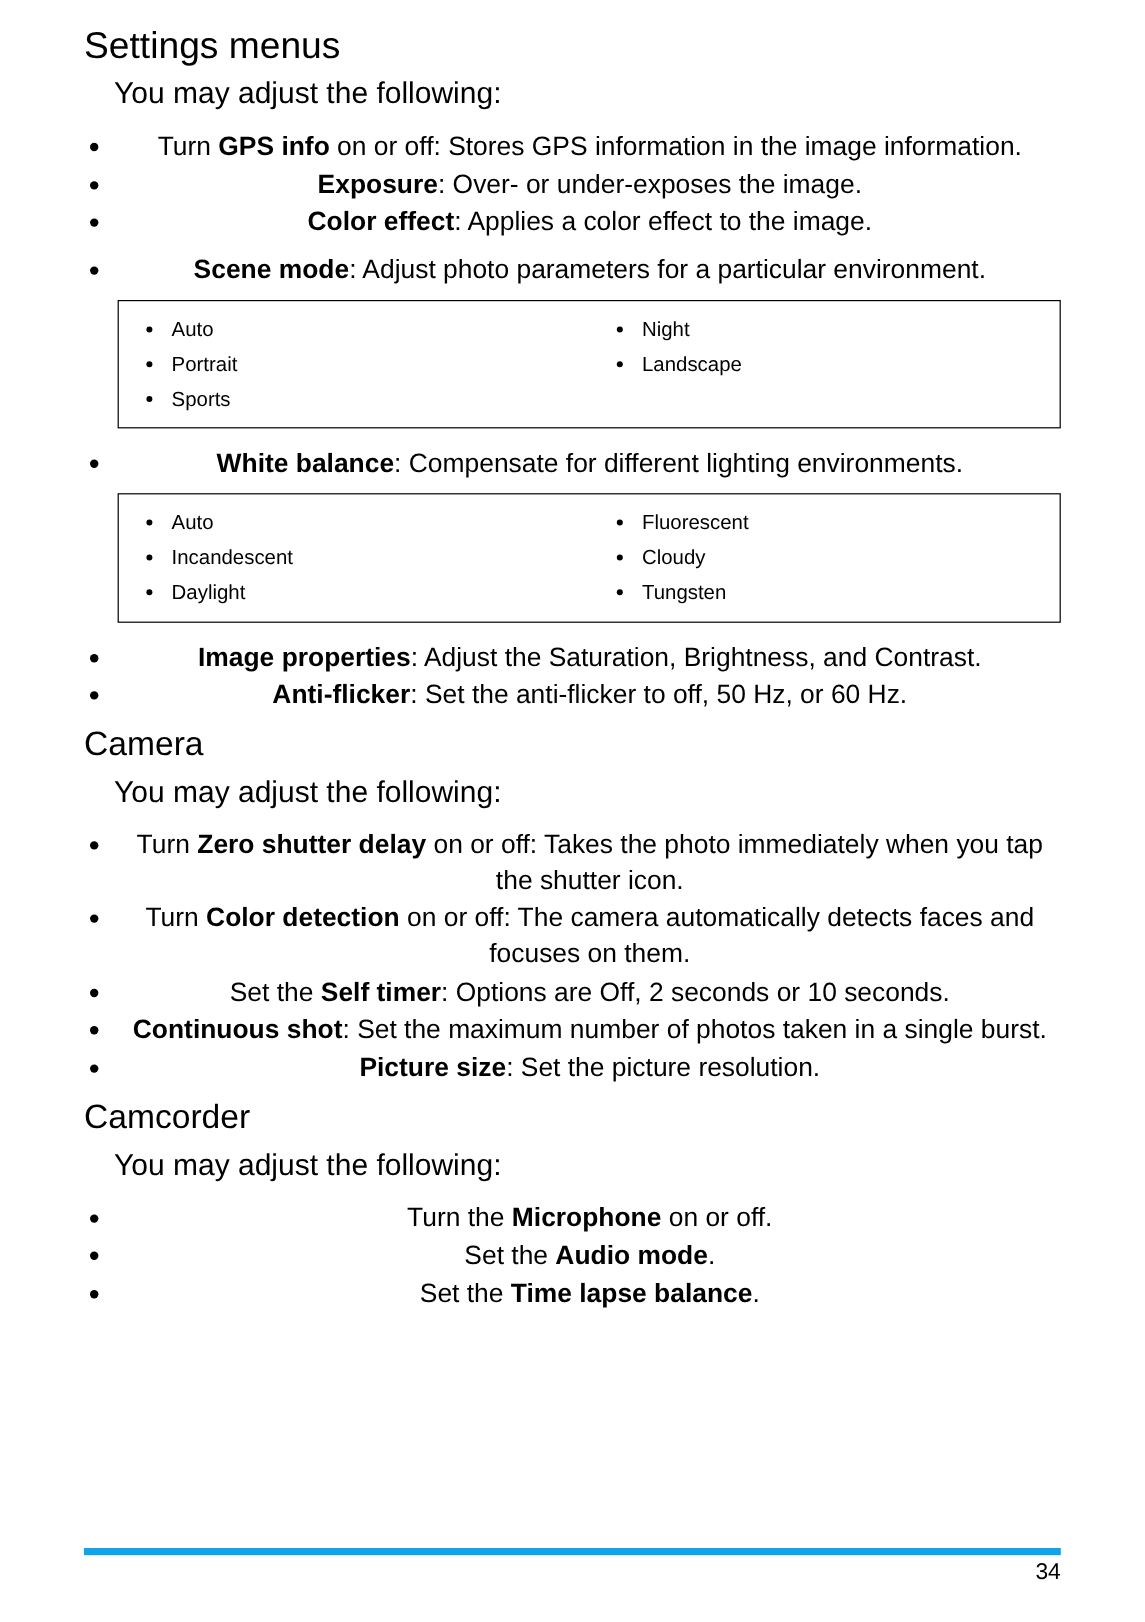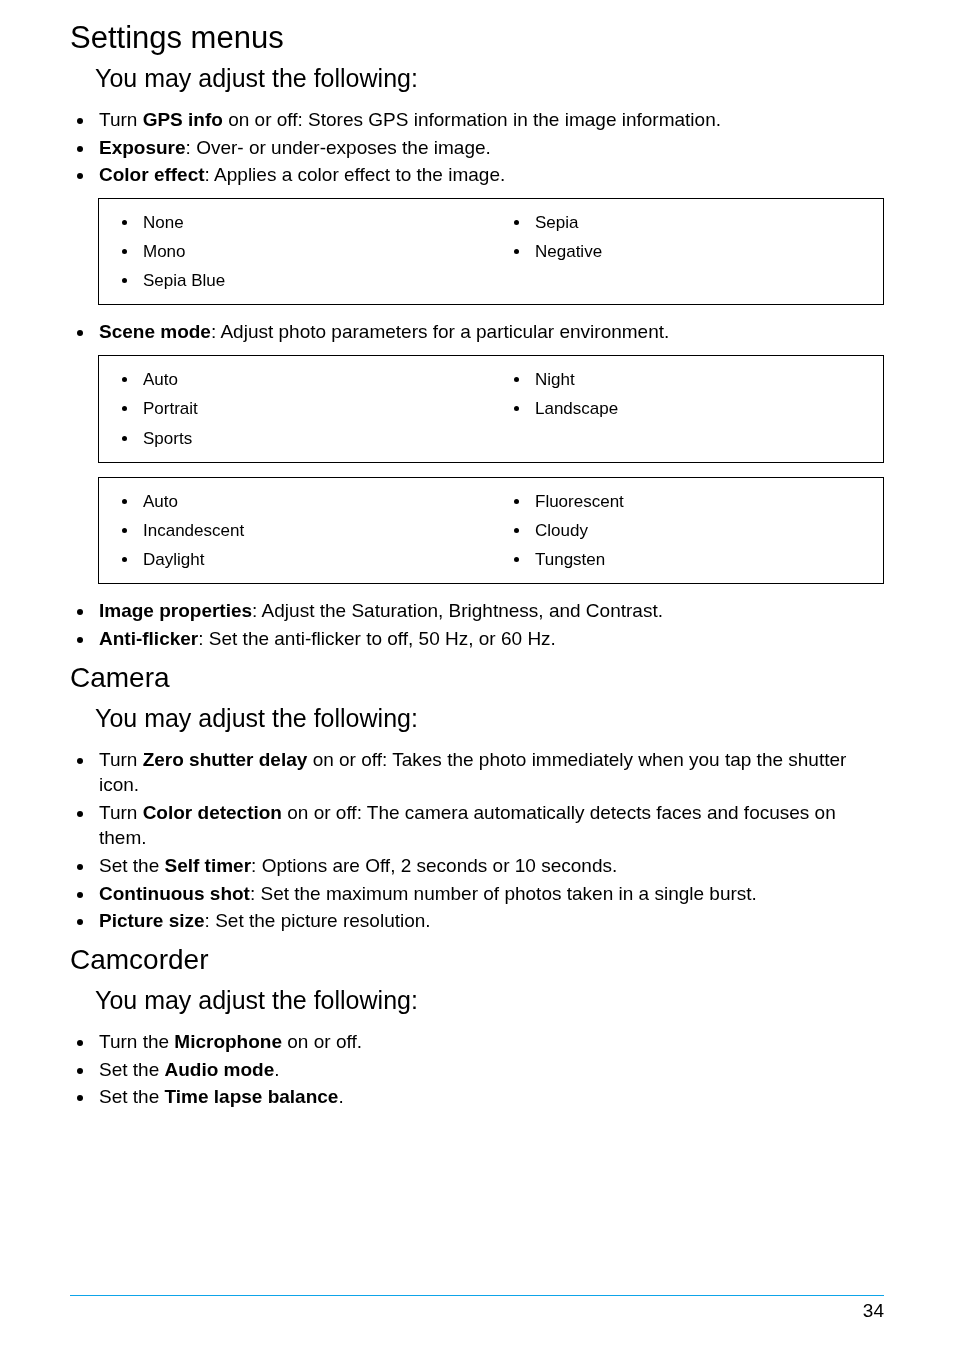--- a/index.html
+++ b/index.html
@@ -29,21 +29,22 @@
     font-size: 25px;
     margin-left: 25px;
   }
   .body-text p {
     margin: 8px 0 14px 0;
   }
   ul.outer {
     list-style: disc;
     padding-left: 25px;
     margin: 0 0 10px 0;
-    font-size: 19px;
+    font-size: 22px;
+    text-align: center;
   }
   ul.outer > li {
     padding-left: 4px;
     margin-bottom: 2px;
     line-height: 1.35;
   }
   .box {
     border: 1px solid #000;
     margin: 8px 0 14px 28px;
     padding: 8px 0 8px 0;
@@ -63,21 +64,21 @@
   .box-col li {
     padding-left: 4px;
     margin: 2px 0;
     line-height: 1.6;
   }
   .footer {
     position: absolute;
     bottom: 30px;
     left: 70px;
     right: 70px;
-    border-top: 1px solid #0ea5e9;
+    border-top: 6px solid #0ea5e9;
     text-align: right;
     font-size: 19px;
     padding-top: 4px;
   }
   b { font-weight: bold; }
 </style>
 </head>
 <body>
 
 <div class="page">
@@ -91,37 +92,20 @@
     <li>
       <span>Turn </span><b>GPS info</b><span> on or off: Stores GPS information in the image information.</span>
     </li>
     <li>
       <b>Exposure</b><span>: Over- or under-exposes the image.</span>
     </li>
     <li>
       <b>Color effect</b><span>: Applies a color effect to the image.</span>
     </li>
   </ul>
-  <div class="box">
-    <div class="box-columns">
-      <div class="box-col">
-        <ul>
-          <li>None</li>
-          <li>Mono</li>
-          <li>Sepia Blue</li>
-        </ul>
-      </div>
-      <div class="box-col">
-        <ul>
-          <li>Sepia</li>
-          <li>Negative</li>
-        </ul>
-      </div>
-    </div>
-  </div>
   <ul class="outer">
     <li>
       <b>Scene mode</b><span>: Adjust photo parameters for a particular environment.</span>
     </li>
   </ul>
   <div class="box">
     <div class="box-columns">
       <div class="box-col">
         <ul>
           <li>Auto</li>
@@ -130,20 +114,25 @@
         </ul>
       </div>
       <div class="box-col">
         <ul>
           <li>Night</li>
           <li>Landscape</li>
         </ul>
       </div>
     </div>
   </div>
+  <ul class="outer">
+    <li>
+      <b>White balance</b><span>: Compensate for different lighting environments.</span>
+    </li>
+  </ul>
   <div class="box">
     <div class="box-columns">
       <div class="box-col">
         <ul>
           <li>Auto</li>
           <li>Incandescent</li>
           <li>Daylight</li>
         </ul>
       </div>
       <div class="box-col">

